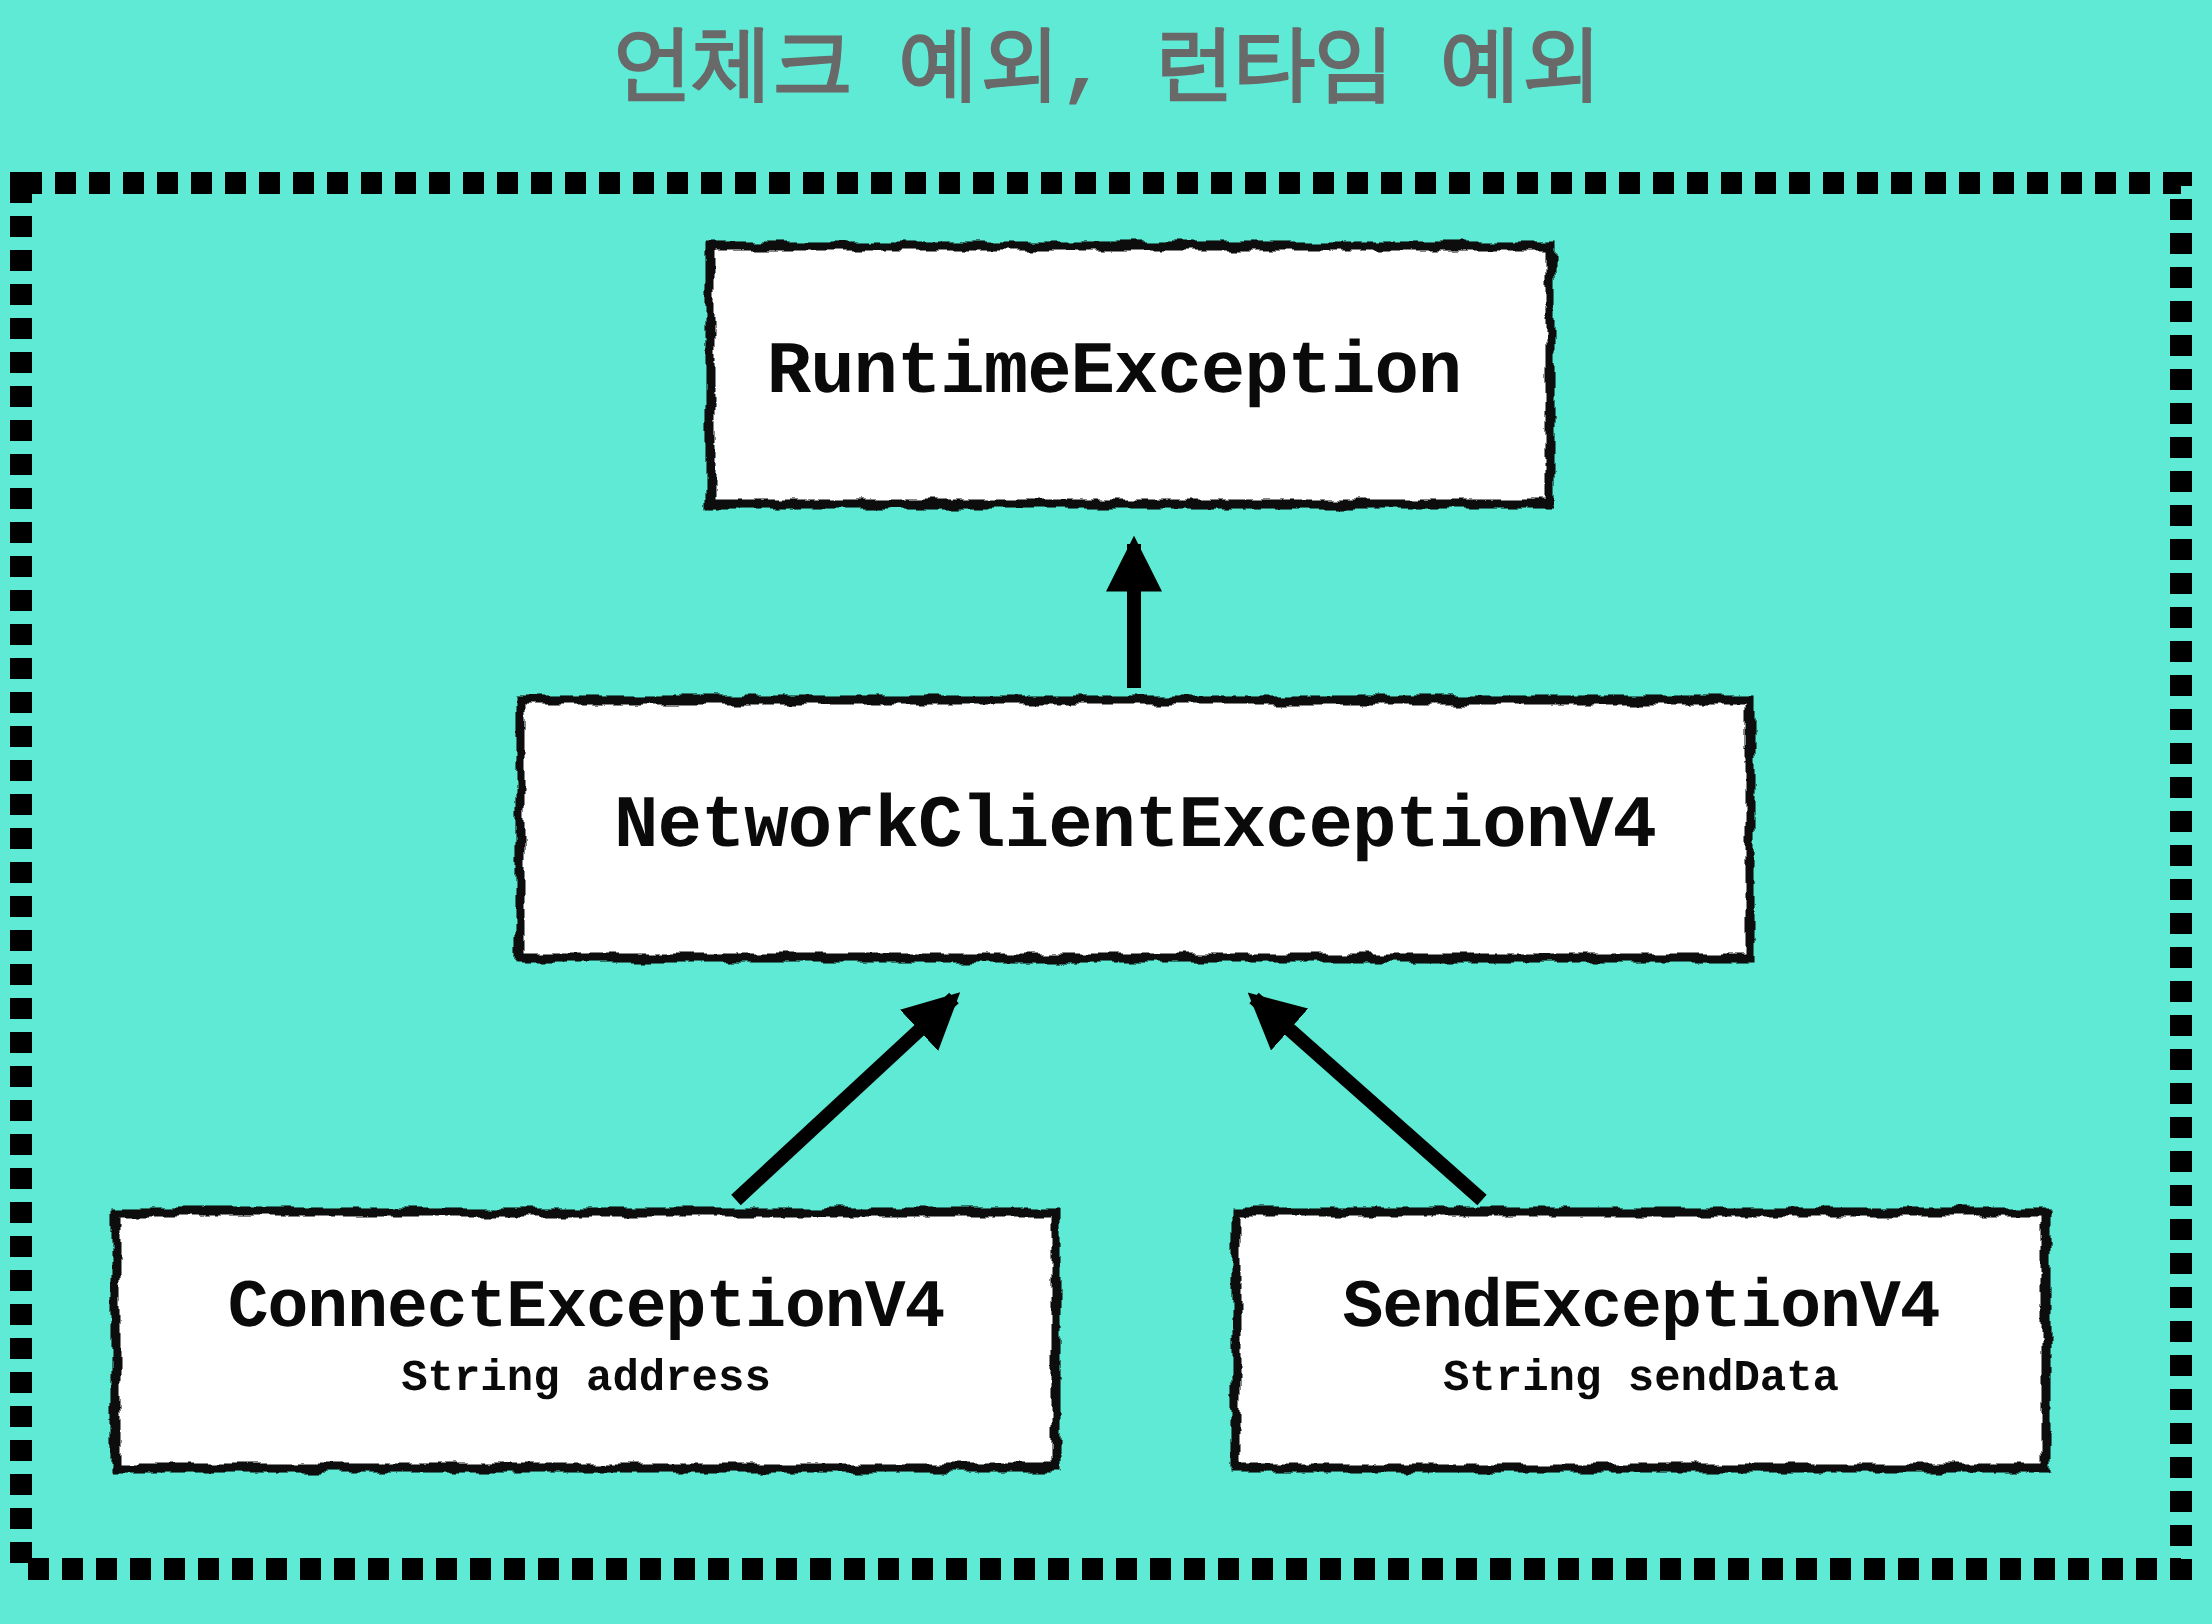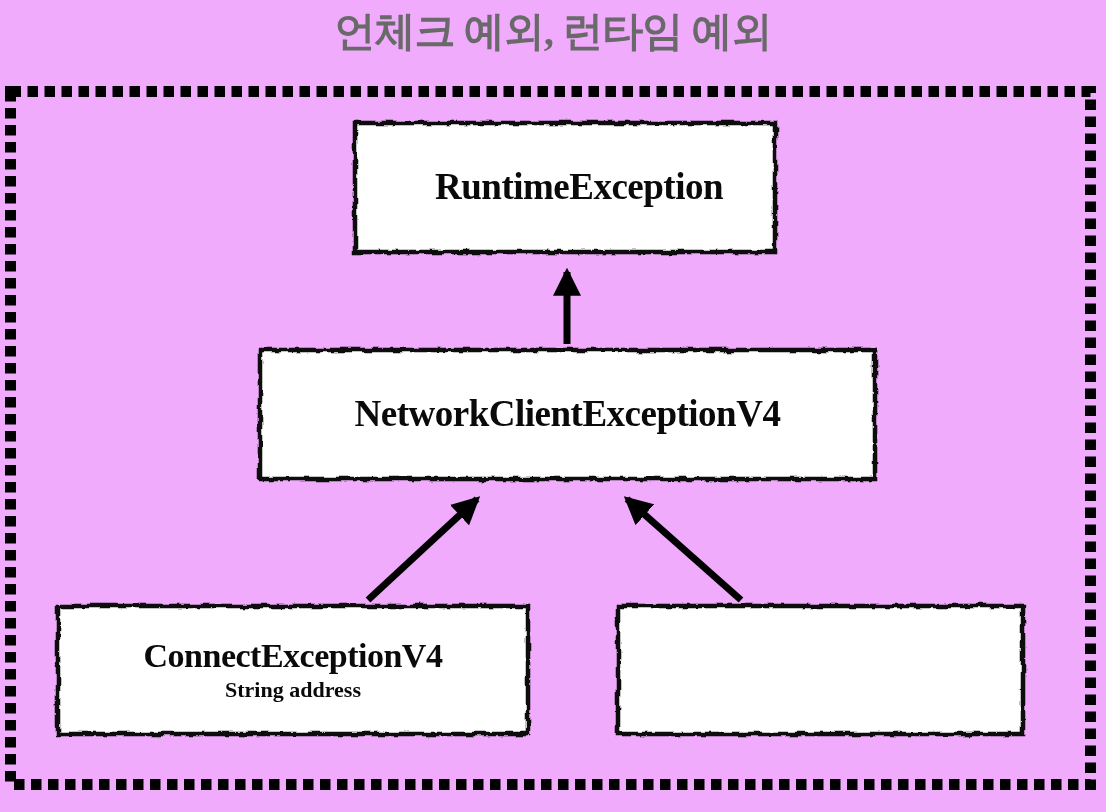--- a/index.html
+++ b/index.html
@@ -4,23 +4,23 @@
 <style>
   html, body {
     margin: 0;
     padding: 0;
     background: #ffffff;
   }
   .canvas {
     position: relative;
     width: 1106px;
     height: 812px;
-    background: #f0abfc;
+    background: #5eead4;
     overflow: hidden;
-    font-family: Liberation Serif, serif;
+    font-family: Liberation Mono, monospace;
   }
   .diagram-title {
     position: absolute;
     left: 0;
     top: 4px;
     width: 100%;
     text-align: center;
     font-size: 41px;
     font-weight: bold;
     color: #696969;
@@ -85,27 +85,31 @@
       <rect x="618" y="606" width="405" height="128"></rect>
     </g>
 
     <g stroke="#000000" stroke-width="7" fill="none">
       <line x1="567" y1="344" x2="567" y2="272" marker-end="url(#arrowhead)"></line>
       <line x1="368" y1="600" x2="477" y2="499" marker-end="url(#arrowhead)"></line>
       <line x1="741" y1="600" x2="627" y2="499" marker-end="url(#arrowhead)"></line>
     </g>
   </svg>
 
-  <div class="node-text" style="left:369px; top:123px; width:420px; height:129px;">
+  <div class="node-text" style="left:347px; top:123px; width:420px; height:129px;">
     <div class="node-label">RuntimeException</div>
   </div>
 
   <div class="node-text" style="left:260px; top:350px; width:615px; height:129px;text-align:right;">
     <div class="node-label">NetworkClientExceptionV4</div>
   </div>
 
   <div class="node-text" style="left:58px; top:606px; width:470px; height:128px;">
     <div class="node-label small">ConnectExceptionV4</div>
     <div class="node-field">String address</div>
   </div>
 
+  <div class="node-text" style="left:618px; top:606px; width:405px; height:128px;">
+    <div class="node-label small">SendExceptionV4</div>
+    <div class="node-field">String sendData</div>
+  </div>
 
 </div>
 
 </body></html>

